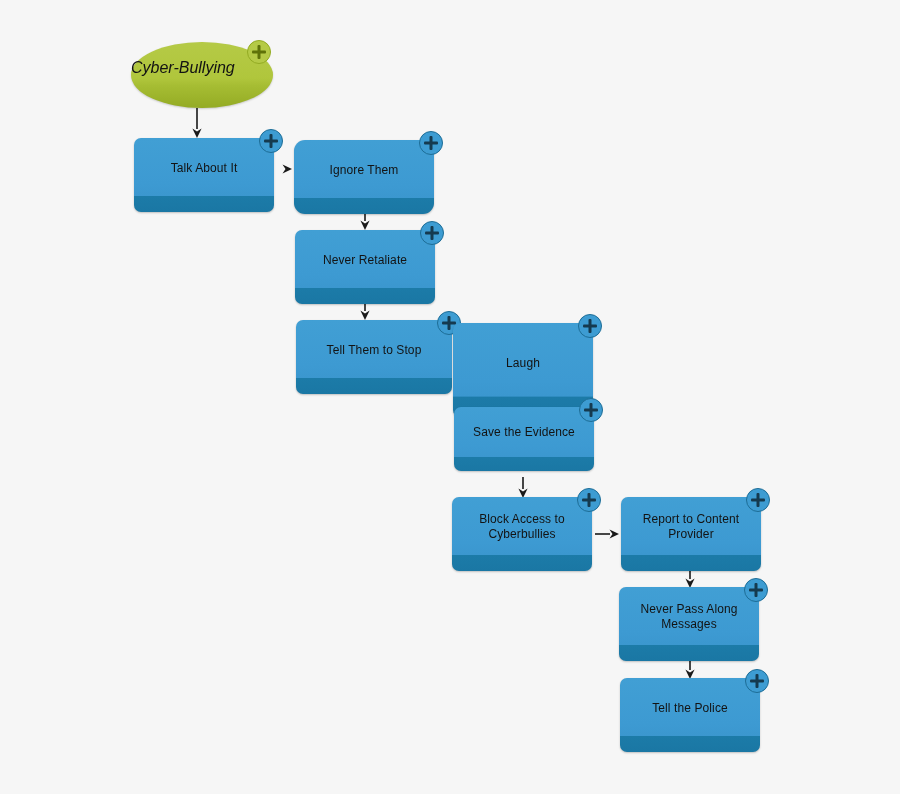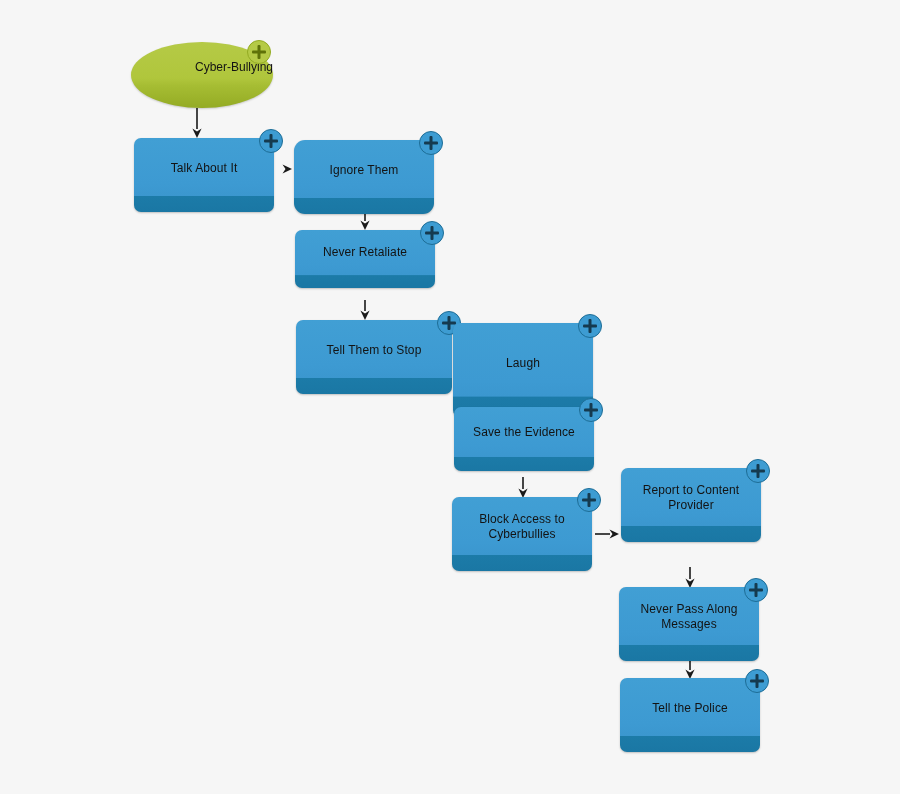--- a/index.html
+++ b/index.html
@@ -58,26 +58,27 @@
     background: #b0c63c;
     background-image: linear-gradient(180deg, #b5ca46 0%, #b0c63c 55%, #a6bd33 66%, #94ab24 100%);
     display: flex;
     align-items: center;
     justify-content: center;
     box-shadow: 0 1px 2px rgba(0,0,0,0.18);
   }
   .ellipse .label {
     display: block;
     width: 100%;
-    text-align: right;
-    font-size: 12px;
+    text-align: left;
+    font-size: 16px;
     line-height: 15px;
     color: #131313;
     padding-bottom: 16px;
     box-sizing: border-box;
+    font-style: italic;
   }
 
   
   .plus-badge {
     position: absolute;
     width: 22px;
     height: 22px;
     border-radius: 50%;
     top: -9px;
     right: -9px;
@@ -190,42 +191,42 @@
       <div class="plus-badge green" style="top: -2px; right: 2px;"></div>
     </div>
     <div class="node box" style="left: 134px; top: 138px; width: 140px; height: 74px;">
       <span class="label">Talk About It</span>
       <div class="plus-badge blue"></div>
     </div>
     <div class="node box" style="left: 294px; top: 140px; width: 140px; height: 74px; border-radius: 11px;">
       <span class="label">Ignore Them</span>
       <div class="plus-badge blue"></div>
     </div>
-    <div class="node box" style="left: 295px; top: 230px; width: 140px; height: 58px;">
+    <div class="node box" style="left: 295px; top: 230px; width: 140px; height: 74px;">
       <span class="label">Never Retaliate</span>
       <div class="plus-badge blue"></div>
     </div>
     <div class="node box" style="left: 296px; top: 320px; width: 156px; height: 74px;">
       <span class="label">Tell Them to Stop</span>
       <div class="plus-badge blue"></div>
     </div>
     <div class="node box" style="left: 453px; top: 323px; width: 140px; height: 94px;">
       <span class="label">Laugh</span>
       <div class="plus-badge blue"></div>
     </div>
     <div class="node box" style="left: 454px; top: 407px; width: 140px; height: 64px;">
       <span class="label">Save the Evidence</span>
       <div class="plus-badge blue"></div>
     </div>
     <div class="node box" style="left: 452px; top: 497px; width: 140px; height: 74px;">
       <span class="label">Block Access to
 Cyberbullies</span>
       <div class="plus-badge blue"></div>
     </div>
-    <div class="node box" style="left: 621px; top: 468px; width: 140px; height: 74px;">
+    <div class="node box" style="left: 621px; top: 497px; width: 140px; height: 74px;">
       <span class="label">Report to Content
 Provider</span>
       <div class="plus-badge blue"></div>
     </div>
     <div class="node box" style="left: 619px; top: 587px; width: 140px; height: 74px;">
       <span class="label">Never Pass Along
 Messages</span>
       <div class="plus-badge blue"></div>
     </div>
     <div class="node box" style="left: 620px; top: 678px; width: 140px; height: 74px;">

